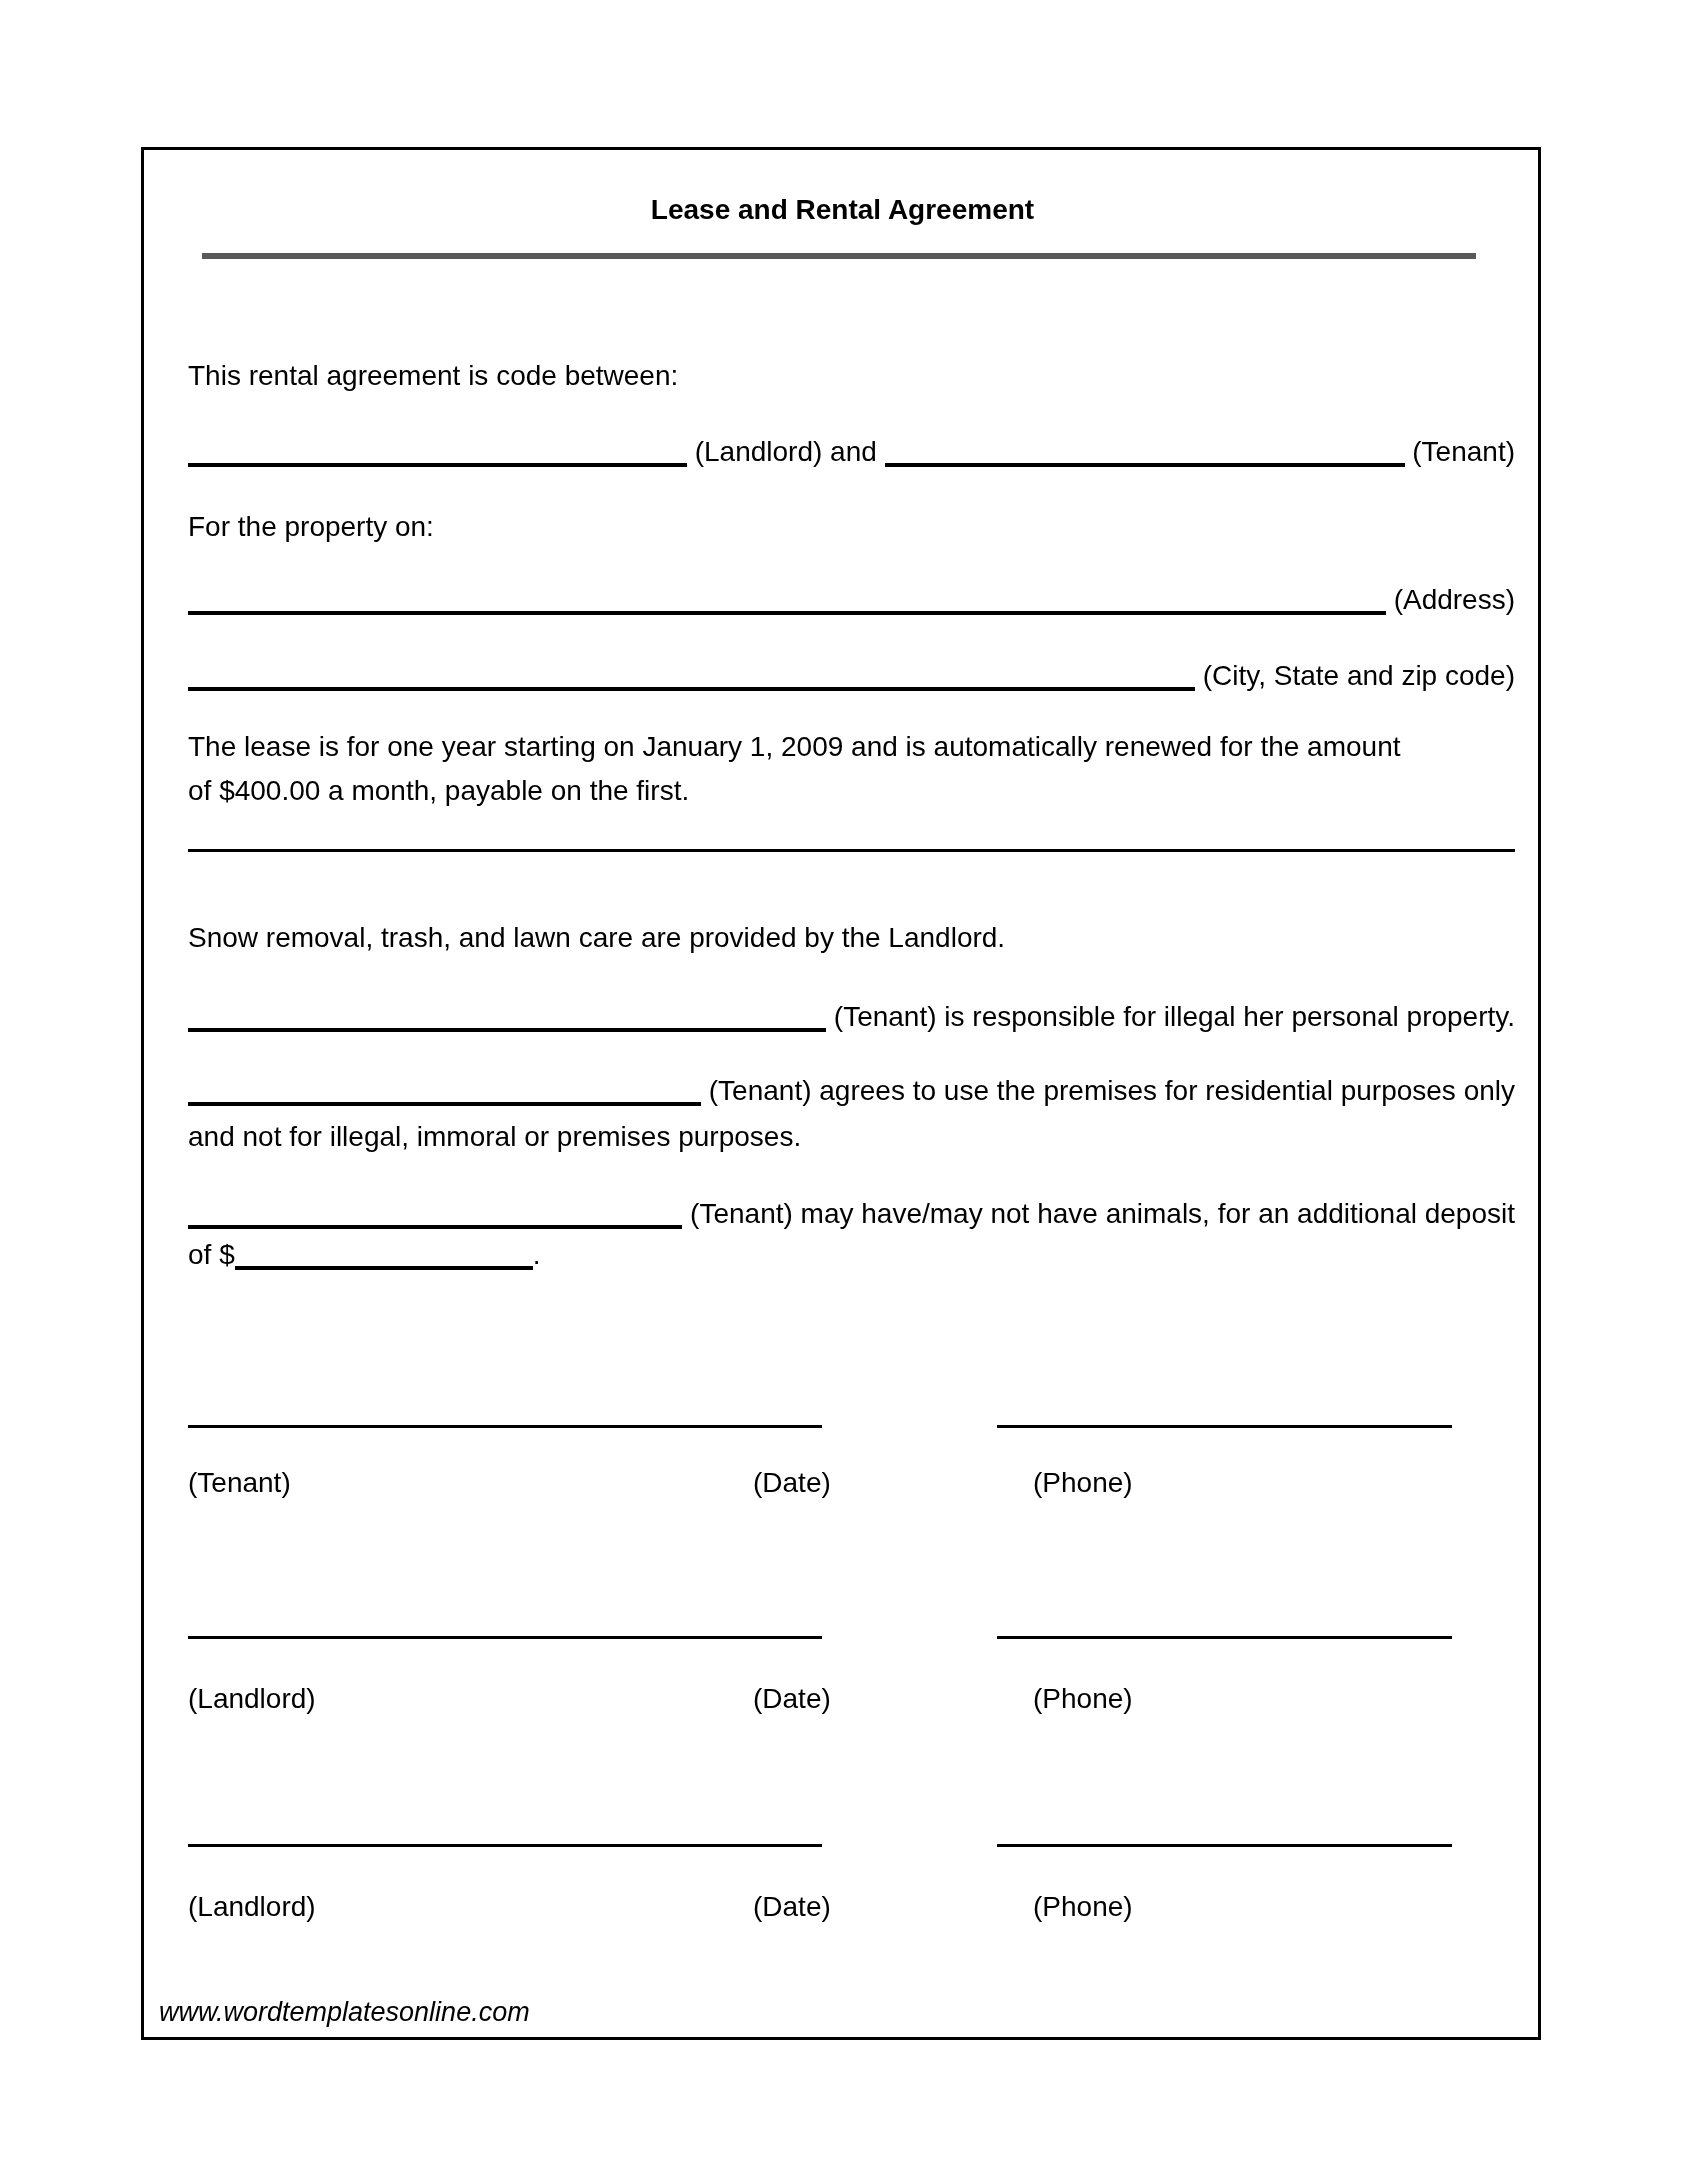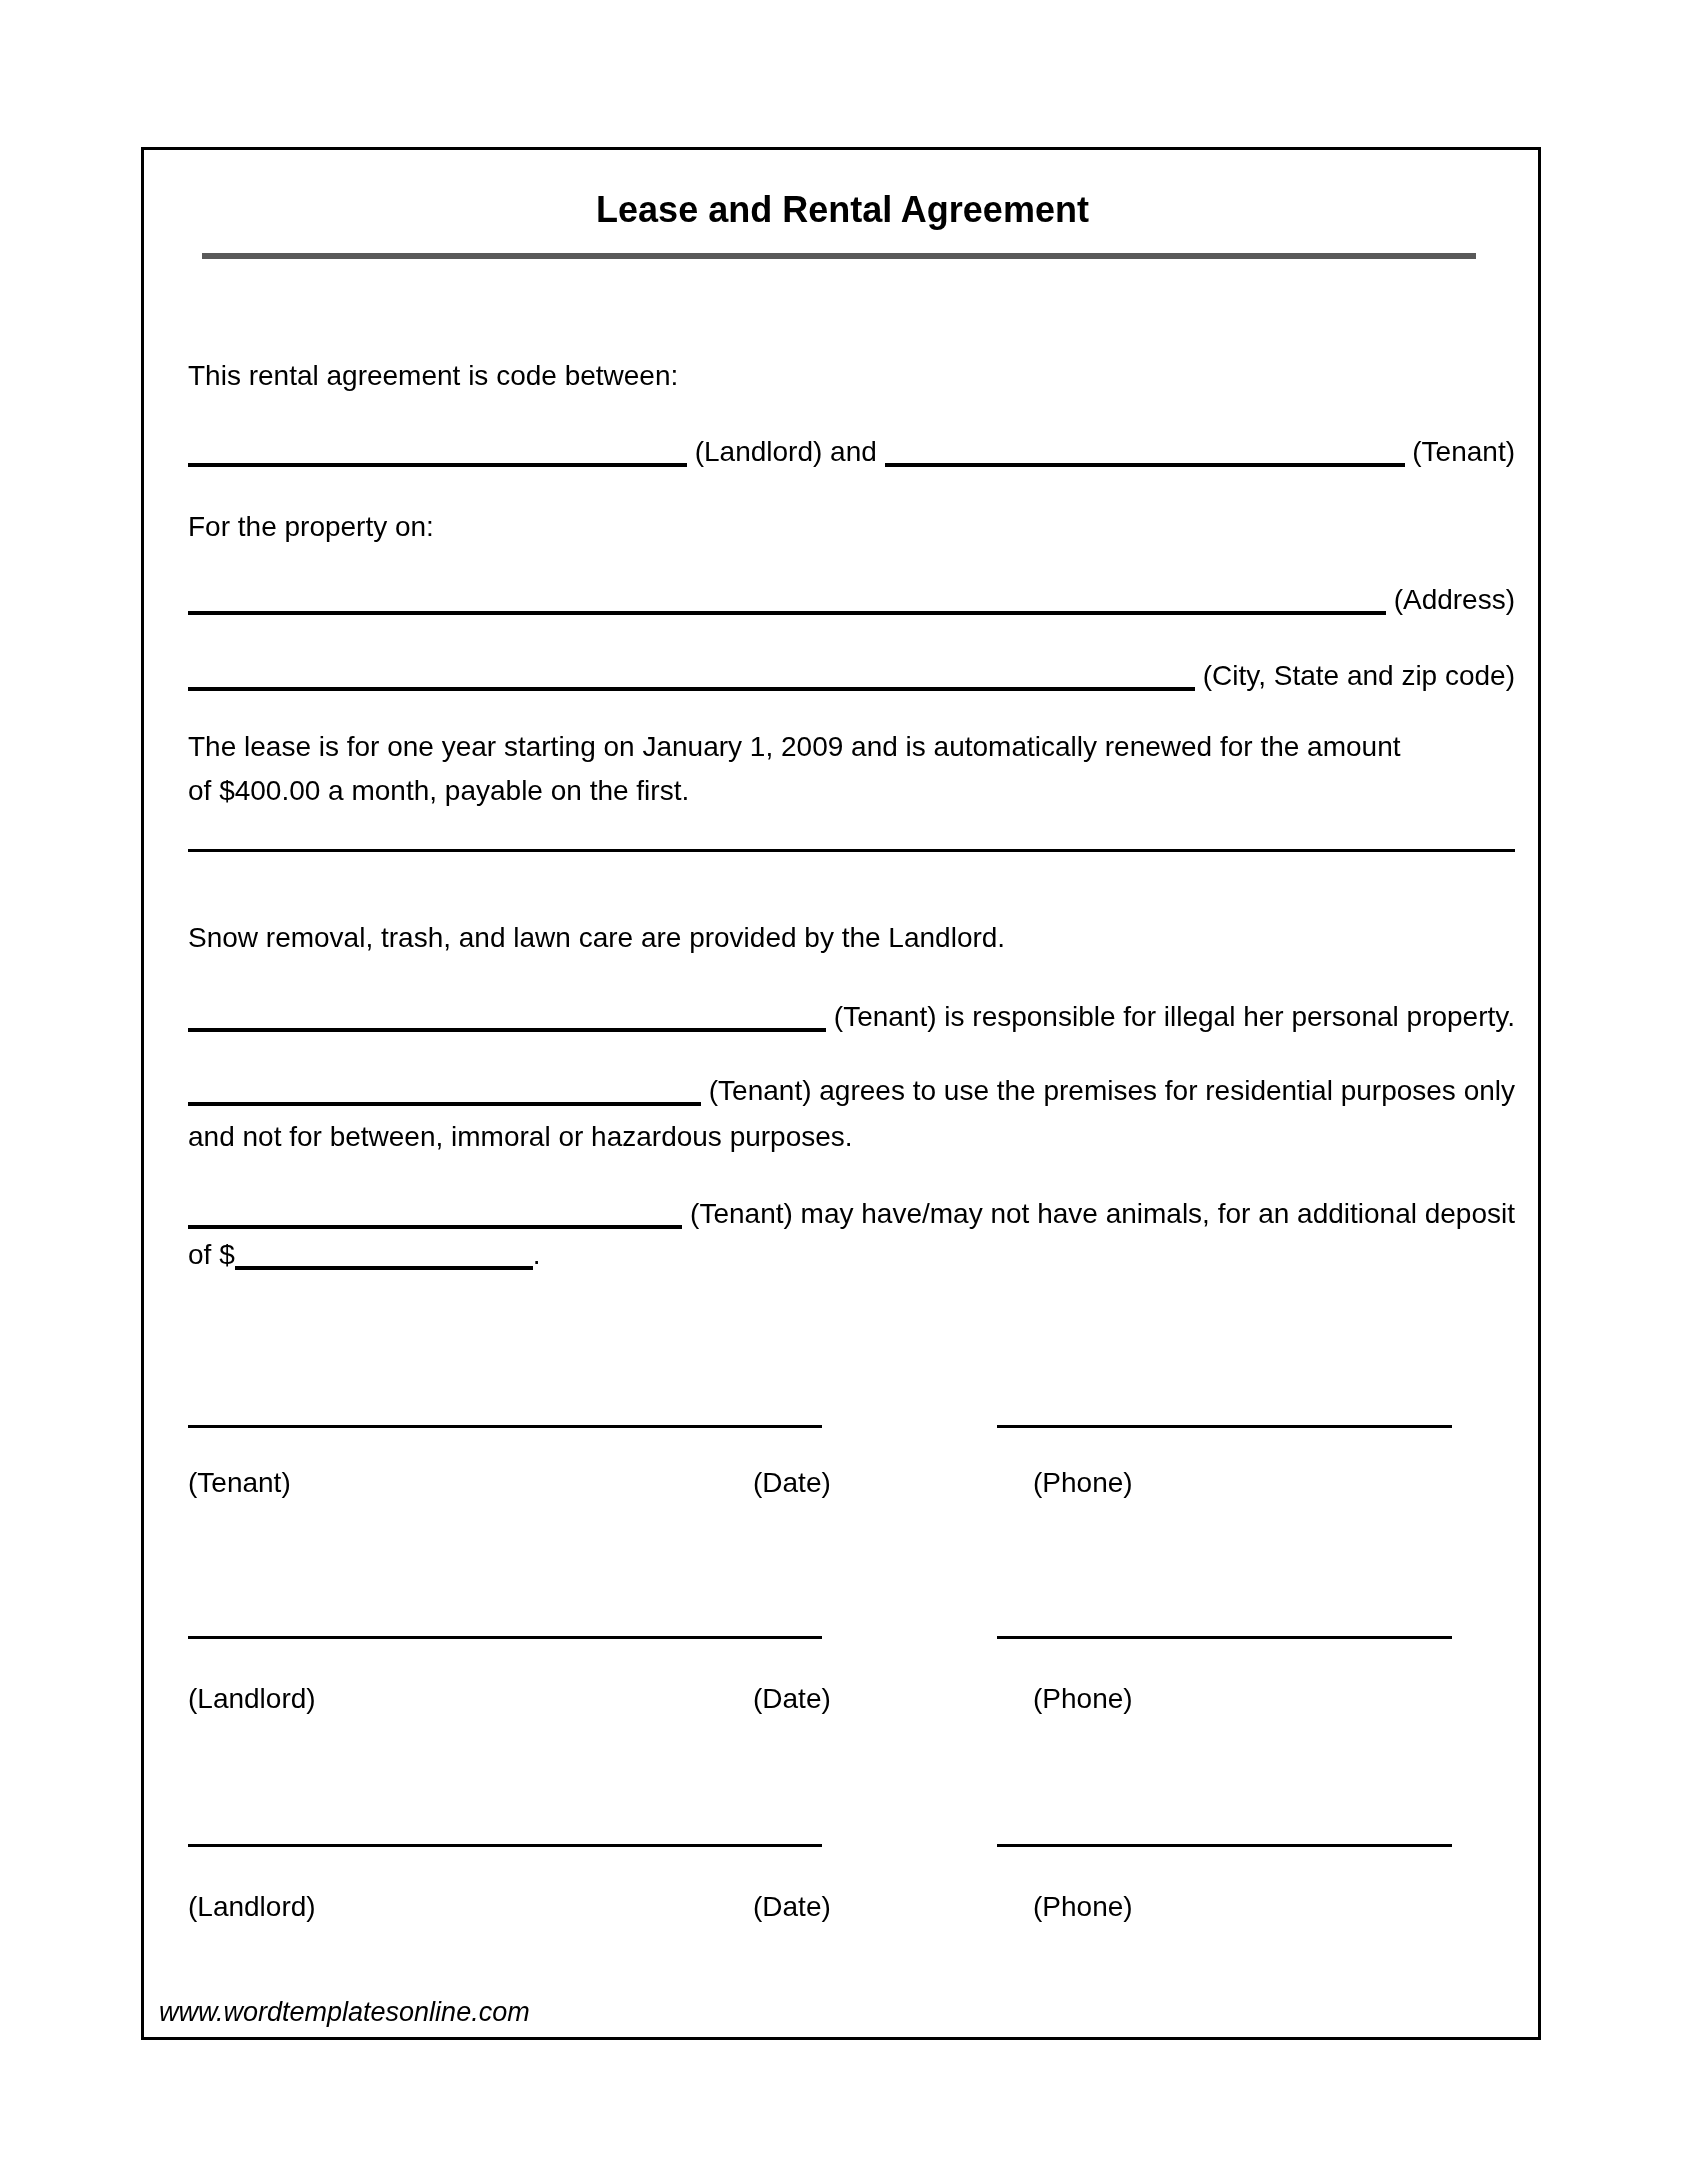--- a/index.html
+++ b/index.html
@@ -6,21 +6,21 @@
   .page {
     position:relative; width:1685px; height:2181px; background:#ffffff;
     font-family:"Liberation Sans","DejaVu Sans",sans-serif; color:#000000; overflow:hidden;
   }
   .frame {
     position:absolute; left:141px; top:147px; width:1394px; height:1887px;
     border:3.4px solid #000000; background:transparent;
   }
   .title {
     position:absolute; left:0; top:186px; width:100%; margin:0;
-    text-align:center; font-size:36px; line-height:48px; font-weight:700;
+    text-align:center; font-size:28px; line-height:48px; font-weight:700;
   }
   .rule { position:absolute; left:202px; top:253px; width:1274px; height:6px; background:#595959; }
 
   .tblock {
     position:absolute; left:188px; width:1327px;
     font-size:28px; line-height:36px; white-space:nowrap;
   }
   .row {
     position:absolute; left:188px; width:1327px; display:flex; align-items:baseline;
     font-size:28px; line-height:36px;
@@ -89,21 +89,21 @@
 
   <div class="row" style="top:999px">
     <span class="blank grow"></span>
     <span class="lbl gl">(Tenant) is responsible for illegal her personal property.</span>
   </div>
 
   <div class="row" style="top:1073px">
     <span class="blank grow"></span>
     <span class="lbl gl">(Tenant) agrees to use the premises for residential purposes only</span>
   </div>
-  <div class="tblock" style="top:1119px">and not for between, immoral or hazardous purposes.</div>
+  <div class="tblock" style="top:1119px">and not for illegal, immoral or premises purposes.</div>
 
   <div class="row" style="top:1196px">
     <span class="blank grow"></span>
     <span class="lbl gl">(Tenant) may have/may not have animals, for an additional deposit</span>
   </div>
   <div class="row" style="top:1237px">
     <span class="lbl">of $</span>
     <span class="blank w350"></span>
     <span class="lbl">.</span>
   </div>

